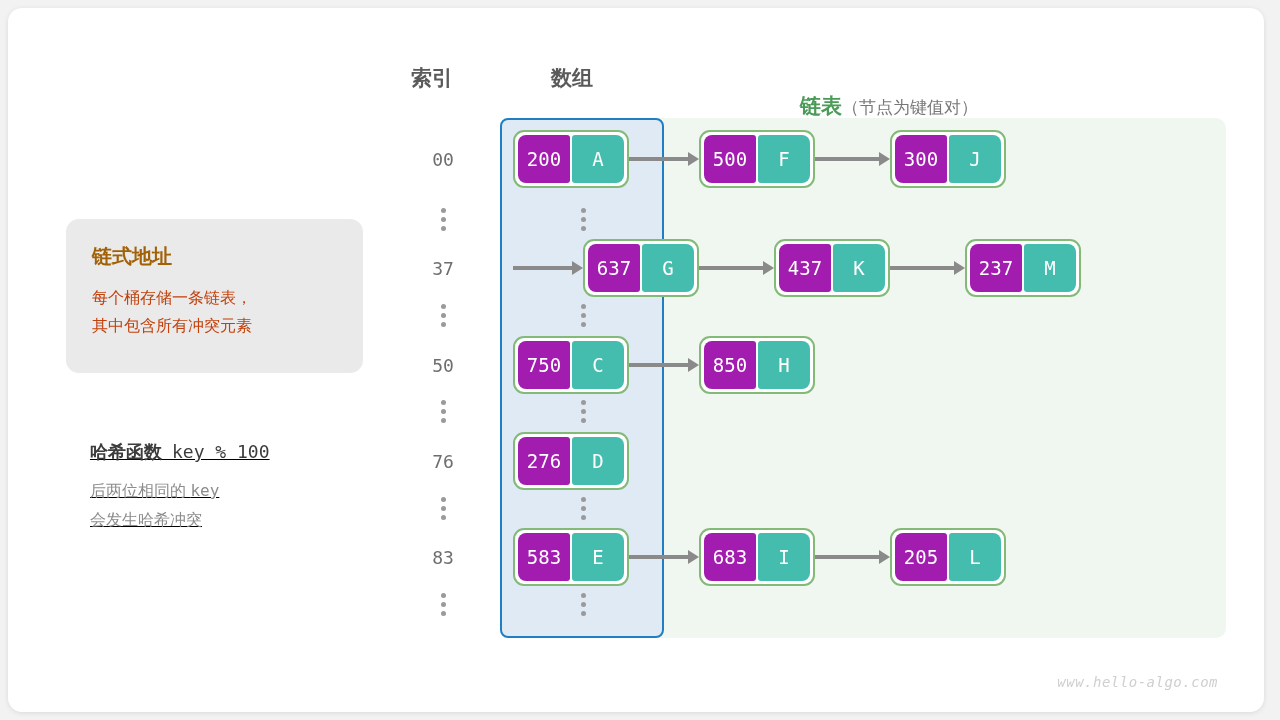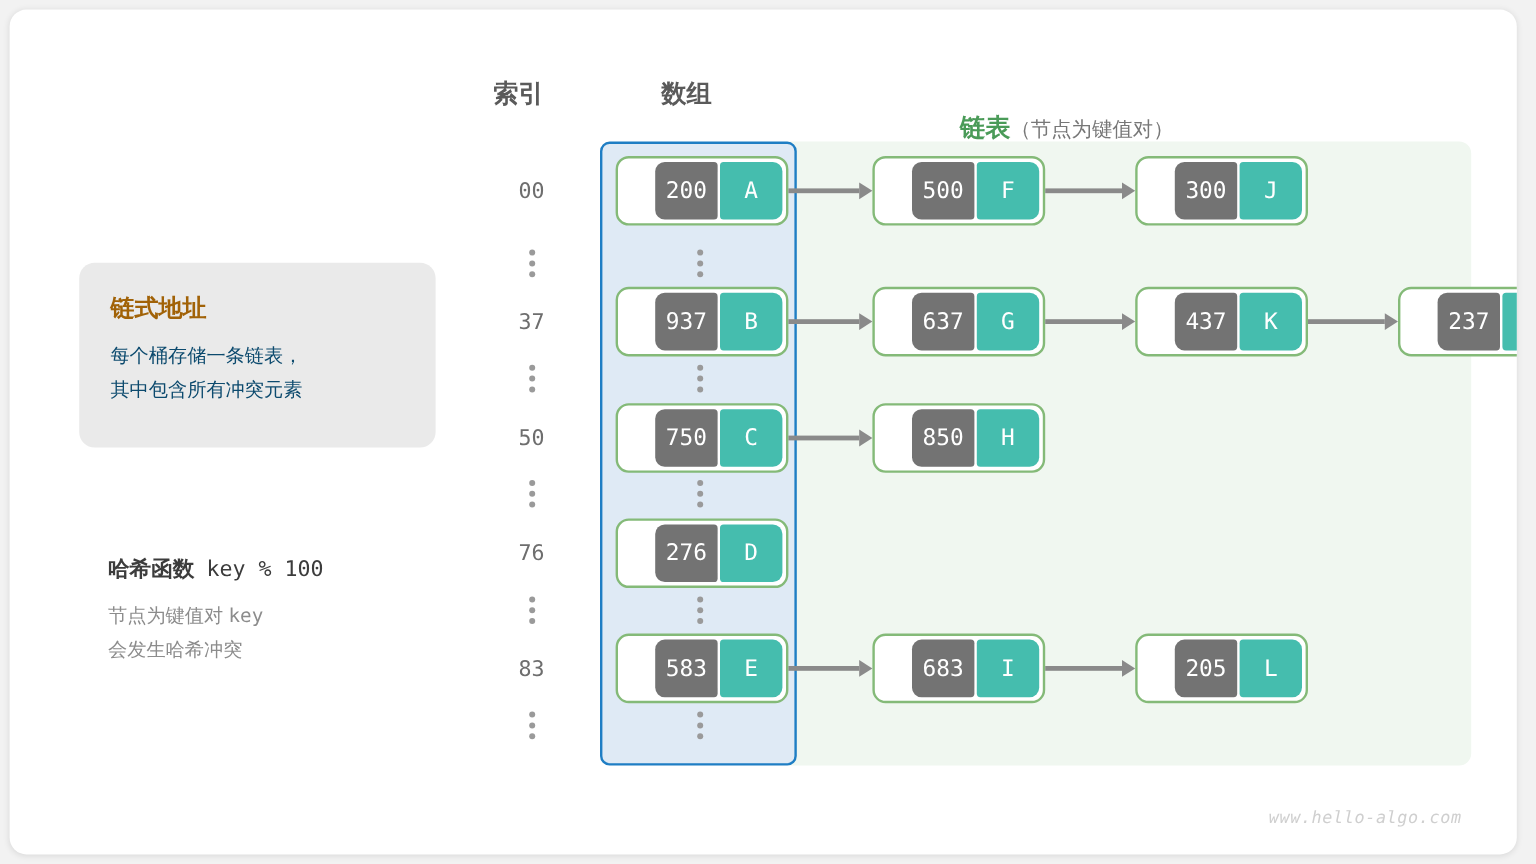--- a/index.html
+++ b/index.html
@@ -102,23 +102,22 @@
     width: 52px;
     height: 48px;
     display: flex;
     align-items: center;
     justify-content: center;
     font-family: "DejaVu Sans Mono", "Liberation Mono", monospace;
     font-size: 19px;
     color: #ffffff;
   }
   .cell.key {
-    background: #737373;
+    background: #a21caf;
     border-radius: 8px 3px 3px 8px;
-    margin-left: 28px;
   }
   .cell.val {
     background: #45bdae;
     border-radius: 3px 8px 8px 3px;
     margin-left: 2px;
   }
 
   
   .arrow {
     flex: 0 0 auto;
@@ -165,29 +164,30 @@
     padding: 24px 26px;
   }
   #info-box .title {
     font-size: 20px;
     font-weight: bold;
     color: #a16207;
     margin-bottom: 14px;
   }
   #info-box .body {
     font-size: 16px;
-    color: #0c4a6e;
+    color: #c2410c;
     line-height: 28px;
   }
 
   #hash-block {
     position: absolute;
     left: 82px;
-    top: 454px;
+    top: 432px;
     width: 300px;
+    text-decoration: underline;
   }
   #hash-block .hfn {
     font-size: 18px;
     font-weight: bold;
     color: #3c3c3c;
     margin-bottom: 12px;
   }
   #hash-block .hfn .mono {
     font-family: "DejaVu Sans Mono", "Liberation Mono", monospace;
     font-weight: normal;
@@ -248,24 +248,20 @@
           </div>
           <div class="node">
             <div class="cell key">300</div>
             <div class="cell val">J</div>
           </div>
         </div>
       </div>
       <div class="row" style="top: 229px;">
         <div class="idx">37</div>
         <div class="nodes">
-          <div class="node">
-            <div class="cell key">937</div>
-            <div class="cell val">B</div>
-          </div>
           <div class="arrow" style="width: 70px;">
             <div class="shaft" style="width: 59px;"></div>
             <div class="head"></div>
           </div>
           <div class="node">
             <div class="cell key">637</div>
             <div class="cell val">G</div>
           </div>
           <div class="arrow" style="width: 75px;">
             <div class="shaft" style="width: 64px;"></div>
@@ -392,20 +388,20 @@
     <div class="title">链式地址</div>
     <div class="body">
       <div>每个桶存储一条链表，</div>
       <div>其中包含所有冲突元素</div>
     </div>
   </div>
 
   <div id="hash-block">
     <div class="hfn"><span>哈希函数</span>&nbsp;&nbsp;<span class="mono">key % 100</span></div>
     <div class="note">
-      <div><span>节点为键值对</span>&nbsp;<span class="mono">key</span></div>
+      <div><span>后两位相同的</span>&nbsp;<span class="mono">key</span></div>
       <div>会发生哈希冲突</div>
     </div>
   </div>
 
   <div id="watermark">www.hello-algo.com</div>
 
 </div>
 
 </body></html>

